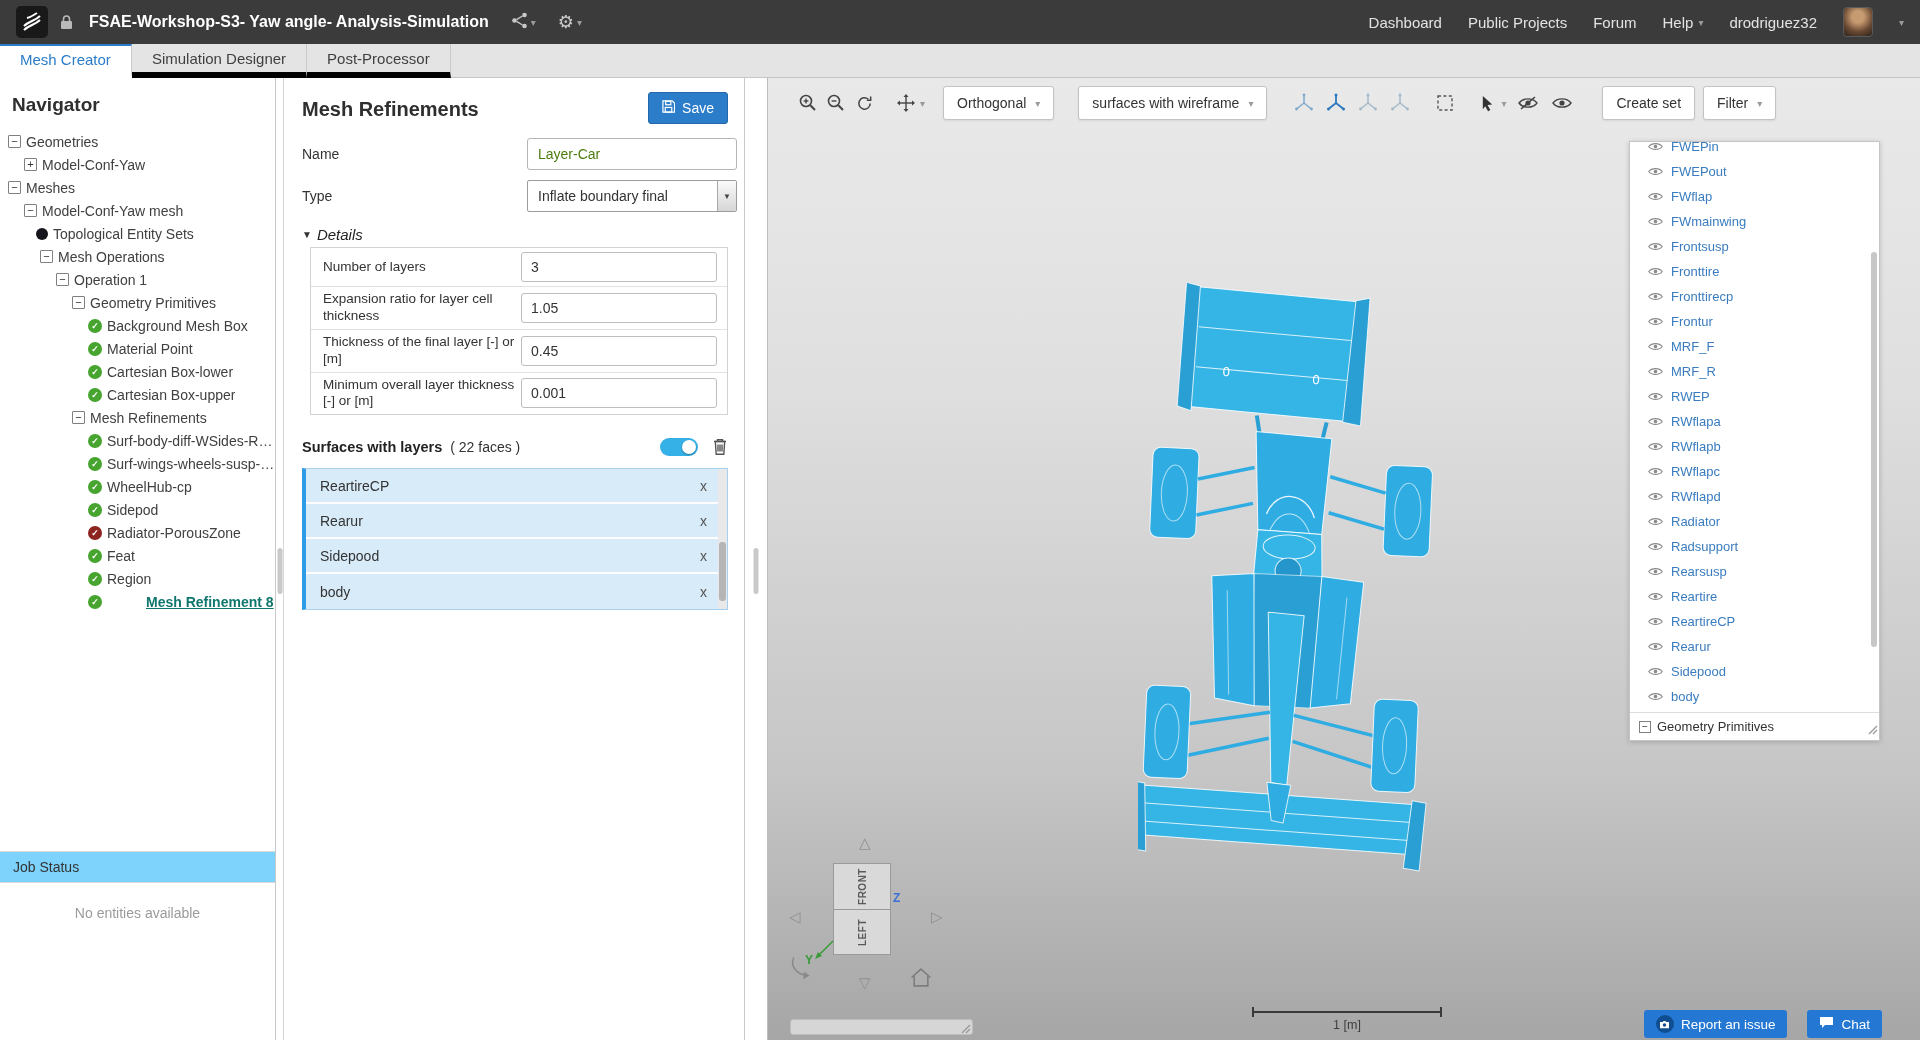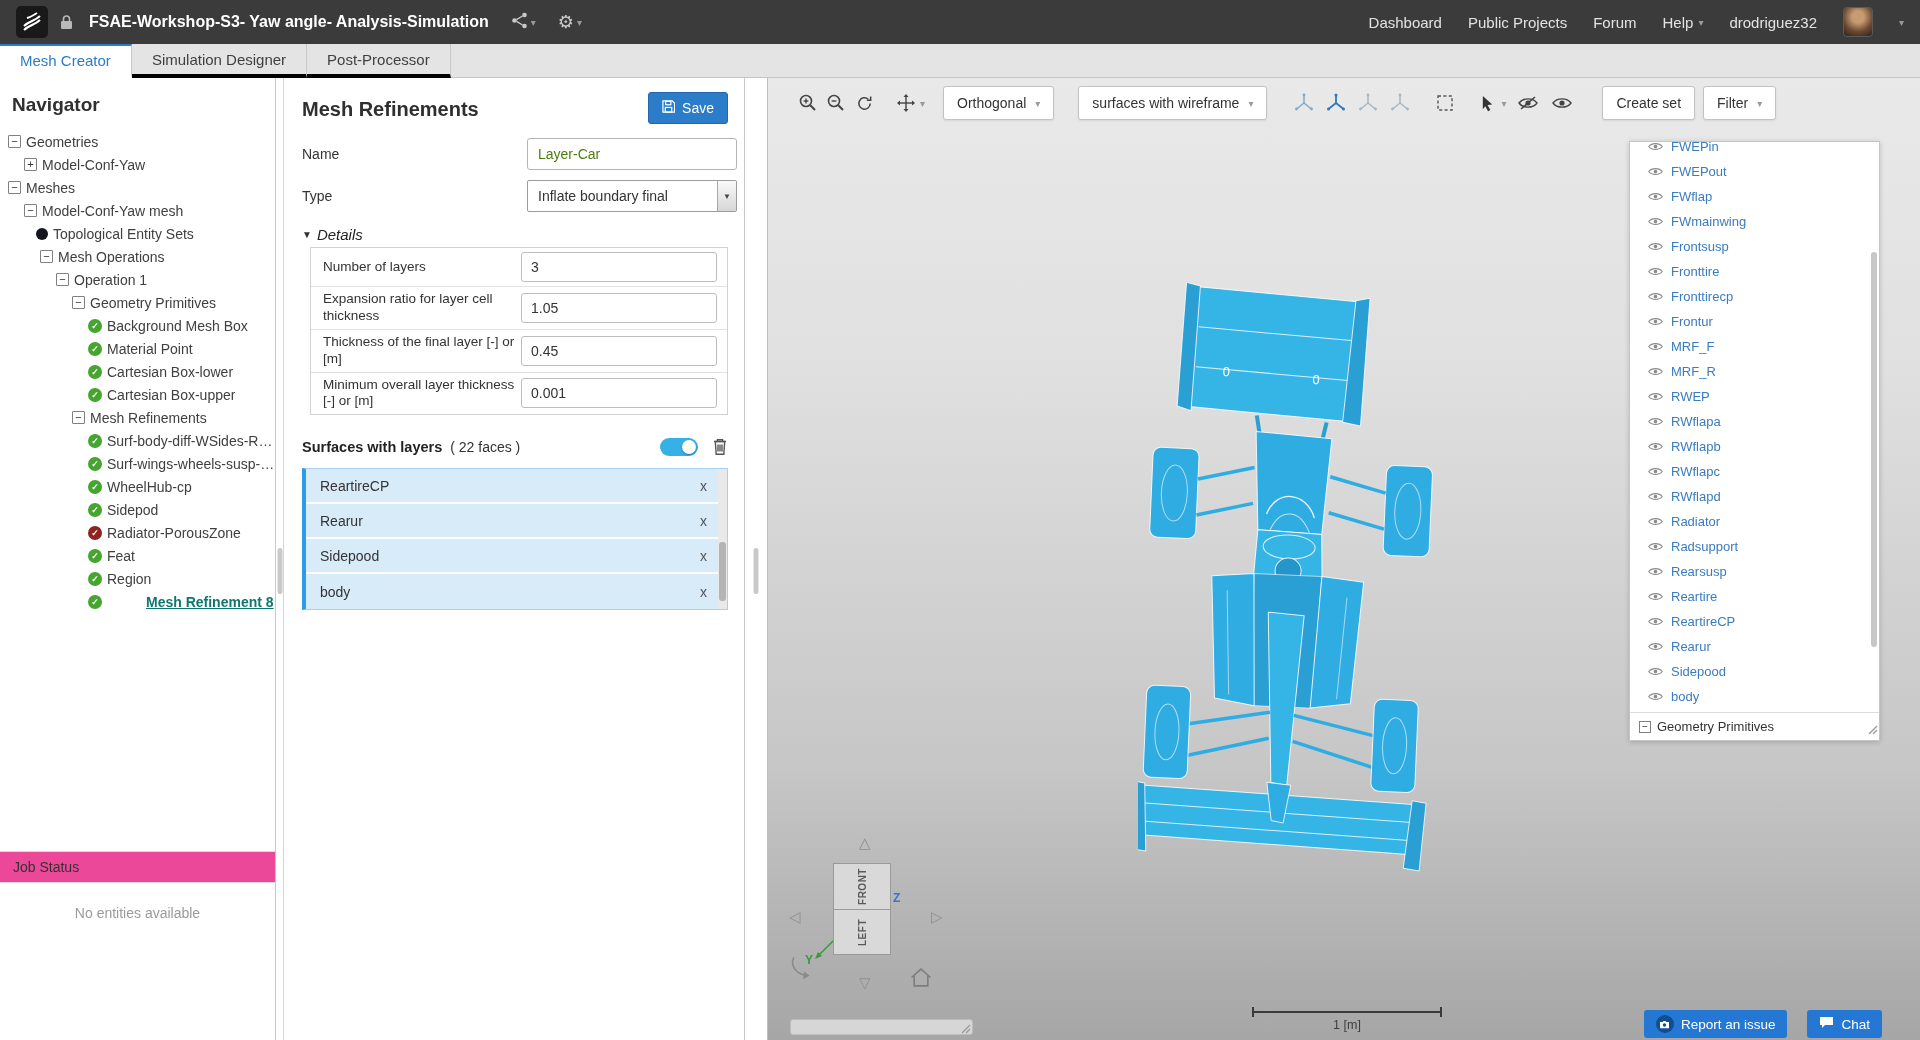--- a/index.html
+++ b/index.html
@@ -21,21 +21,21 @@
   .topnav a { color:#e3e3e3; font-size:15px; text-decoration:none; cursor:pointer;
     display:flex; align-items:center; gap:5px; white-space:nowrap; }
   .avatar { width:30px; height:30px; border-radius:4px;
     background:radial-gradient(circle at 50% 32%, #c79b72 25%, #6b4a33 62%, #2b211b 100%);
     border:1px solid #5a5a5a; cursor:pointer; }
 
   
   .tabbar { height:34px; background:#e4e4e4; display:flex; align-items:stretch;
     border-bottom:1px solid #c6c6c6; flex:0 0 34px; }
   .tab { padding:11px 20px; display:flex; align-items:center; font-size:15px; color:#3f3f3f;
-    border-right:1px solid #c9c9c9; cursor:pointer; border-bottom:4px solid #000000; margin-bottom:-1px; }
+    border-right:1px solid #c9c9c9; cursor:pointer; border-bottom:6px solid #000000; margin-bottom:-1px; }
   .tab.active { background:#fff; color:#2b7cc9; border-top:2px solid #2b7cc9; border-bottom-color:#fff; }
 
   
   .content { display:flex; height:962px; }
 
   
   .navigator { width:276px; flex:0 0 276px; background:#fff; border-right:1px solid #c9c9c9;
     position:relative; overflow:hidden; }
   .nav-title { padding:16px 12px 14px 12px; font-size:19px; font-weight:700; color:#2f2f2f; }
   .tree-item { display:flex; align-items:center; height:23px; font-size:14px; color:#404040;
@@ -44,21 +44,21 @@
   .tree-item.selected .tlabel { font-weight:700; text-decoration:underline; color:#0f766e;padding-left:39px; }
   .ticon { flex:0 0 auto; display:inline-flex; align-items:center; justify-content:center; }
   .t-collapse, .t-expand { width:13px; height:13px; border:1px solid #808080; background:#fff;
     color:#333; font-size:11px; line-height:1; border-radius:1px; }
   .t-dot { width:12px; height:12px; border-radius:50%; background:#15151d; }
   .t-check { width:14px; height:14px; border-radius:50%; background:#46a42f; color:#fff;
     font-size:9px; font-weight:700; }
   .t-check-red { width:14px; height:14px; border-radius:50%; background:#8d2420; color:#fff;
     font-size:9px; font-weight:700; }
   .job-status { position:absolute; top:773px; left:0; right:0; }
-  .job-status-header { background:#ec4899; border-top:1px solid #d9d9d9; border-bottom:1px solid #d9d9d9;
+  .job-status-header { background:#7dd3fc; border-top:1px solid #d9d9d9; border-bottom:1px solid #d9d9d9;
     padding:7px 13px; font-size:14px; color:#333; }
   .job-status-empty { text-align:center; color:#9b9b9b; font-size:14px; padding:22px 0; }
 
   
   .splitter { flex:0 0 8px; background:#fff; border-right:1px solid #d6d6d6; position:relative; }
   .splitter.wide { flex:0 0 23px; border-right:1px solid #bdbdbd; }
   .splitter-handle { position:absolute; top:470px; left:50%; transform:translateX(-50%);
     width:5px; height:46px; background:#c9c9c9; border-radius:3px; cursor:col-resize; }
 
   

